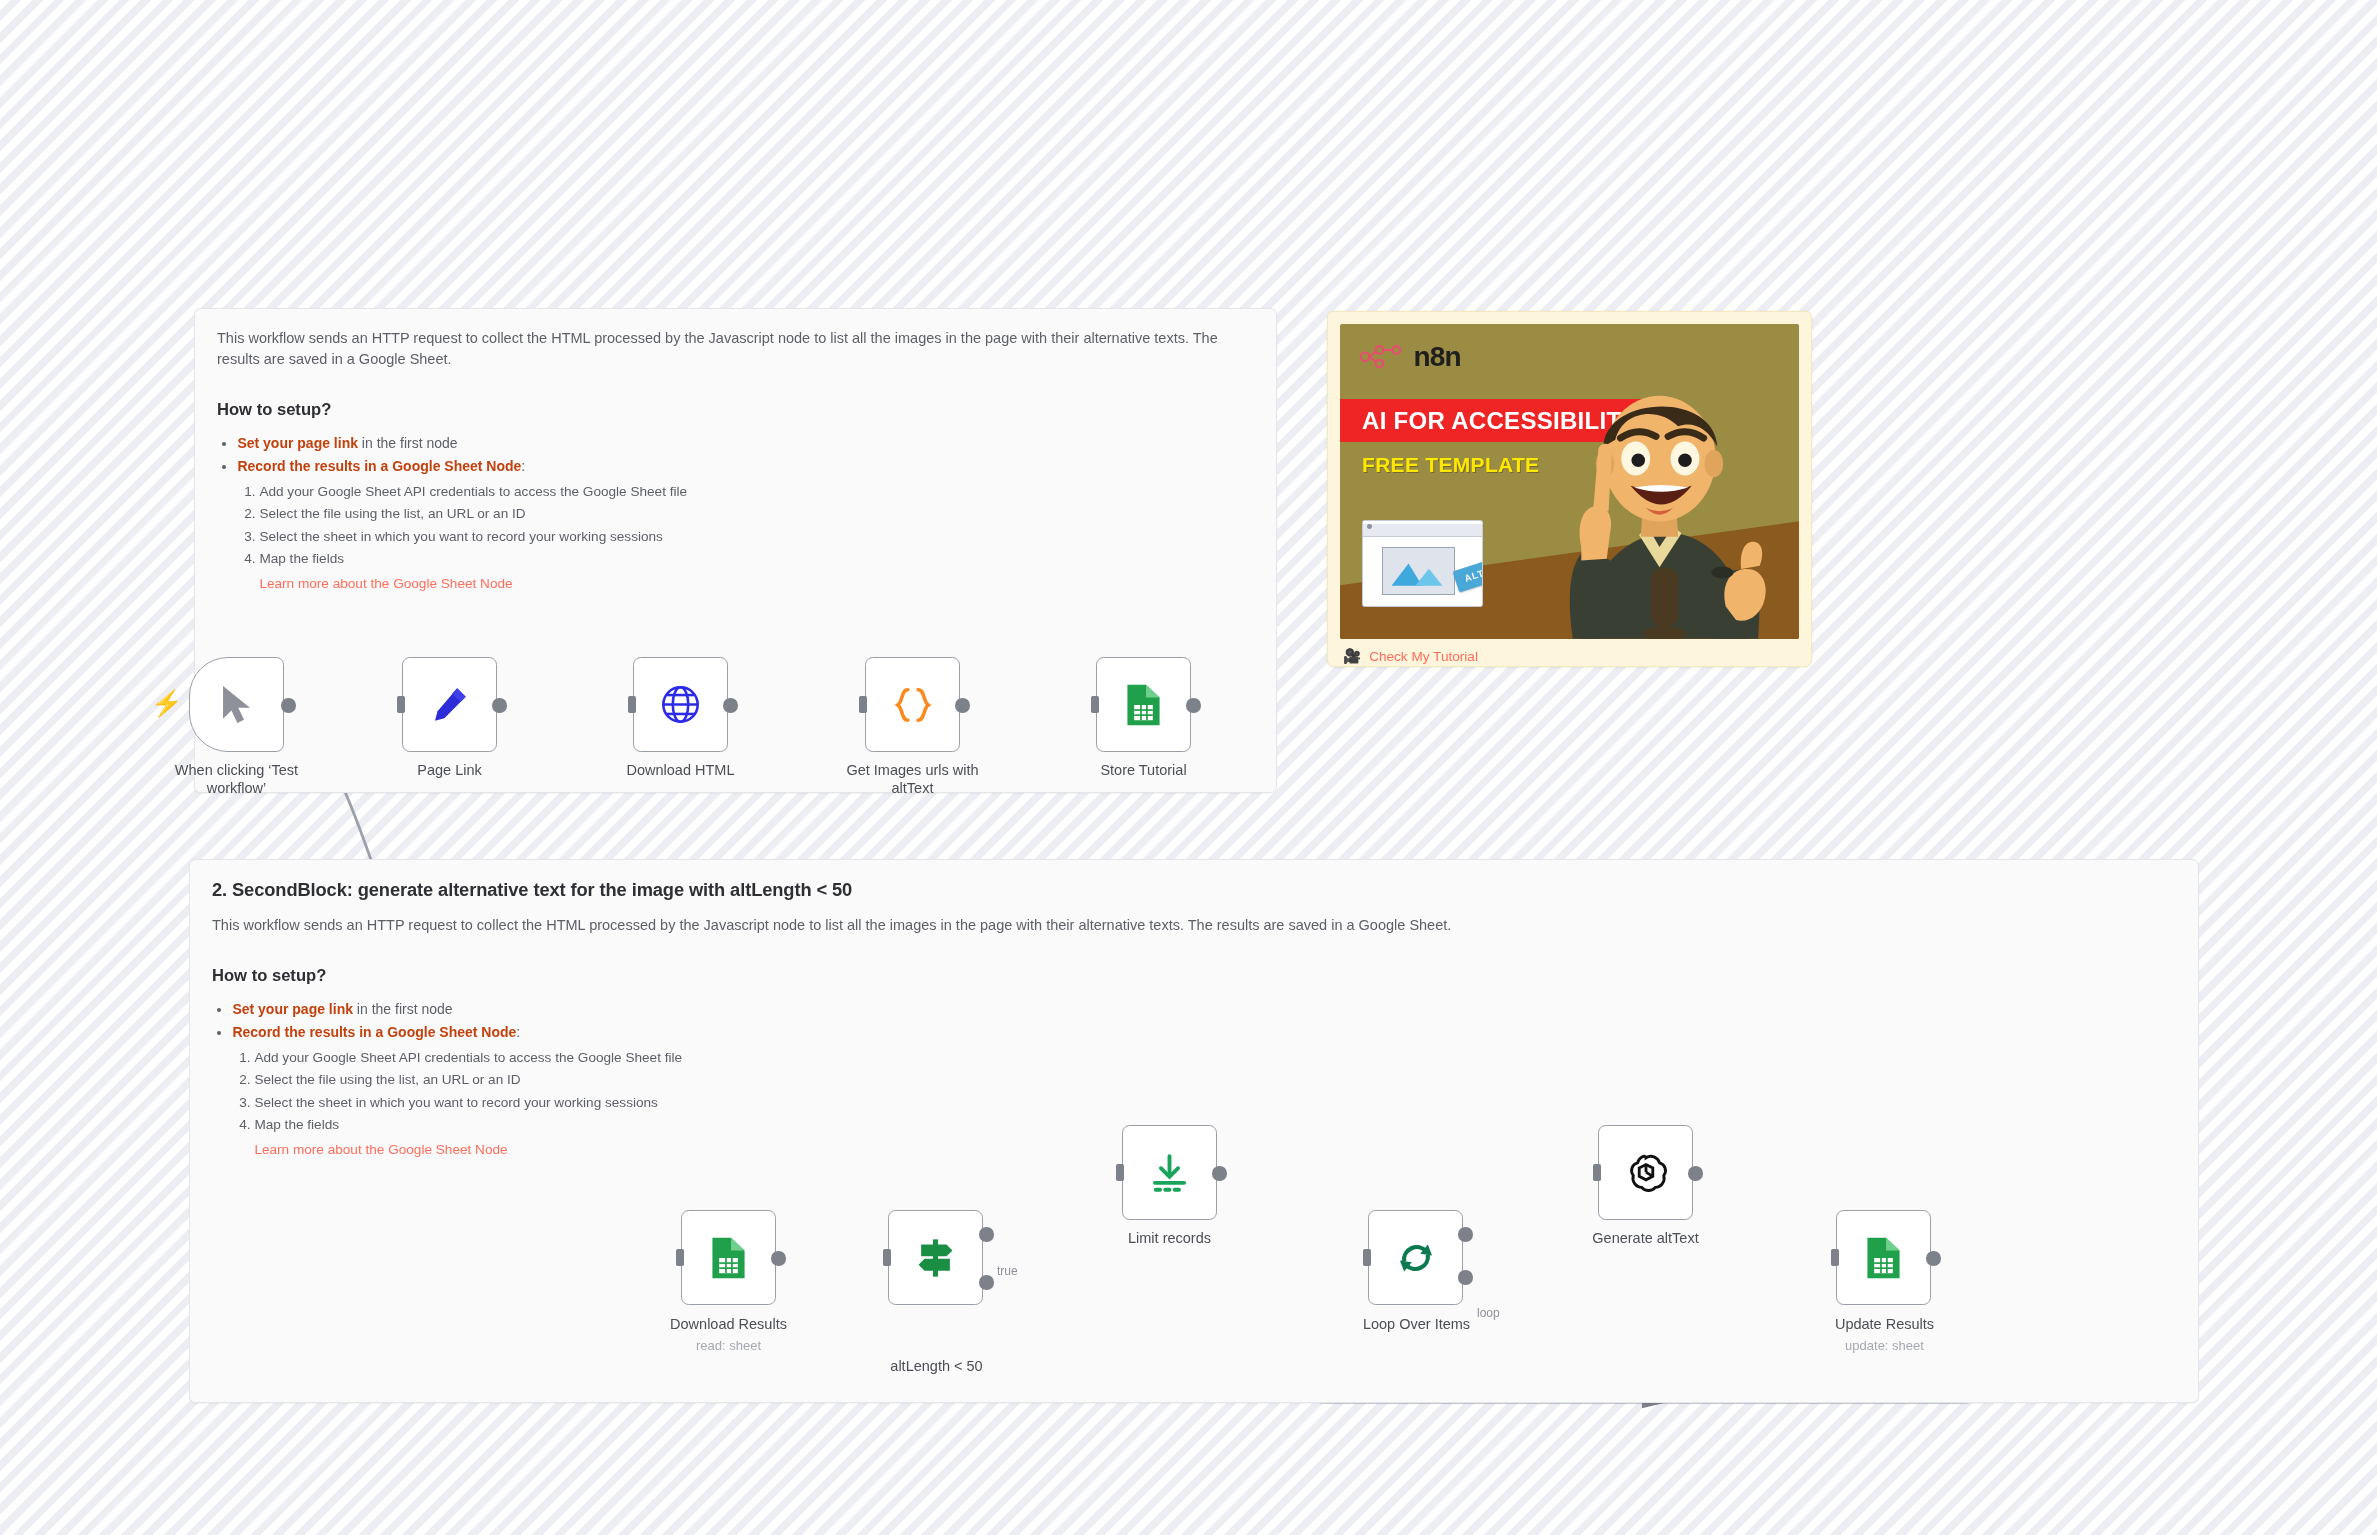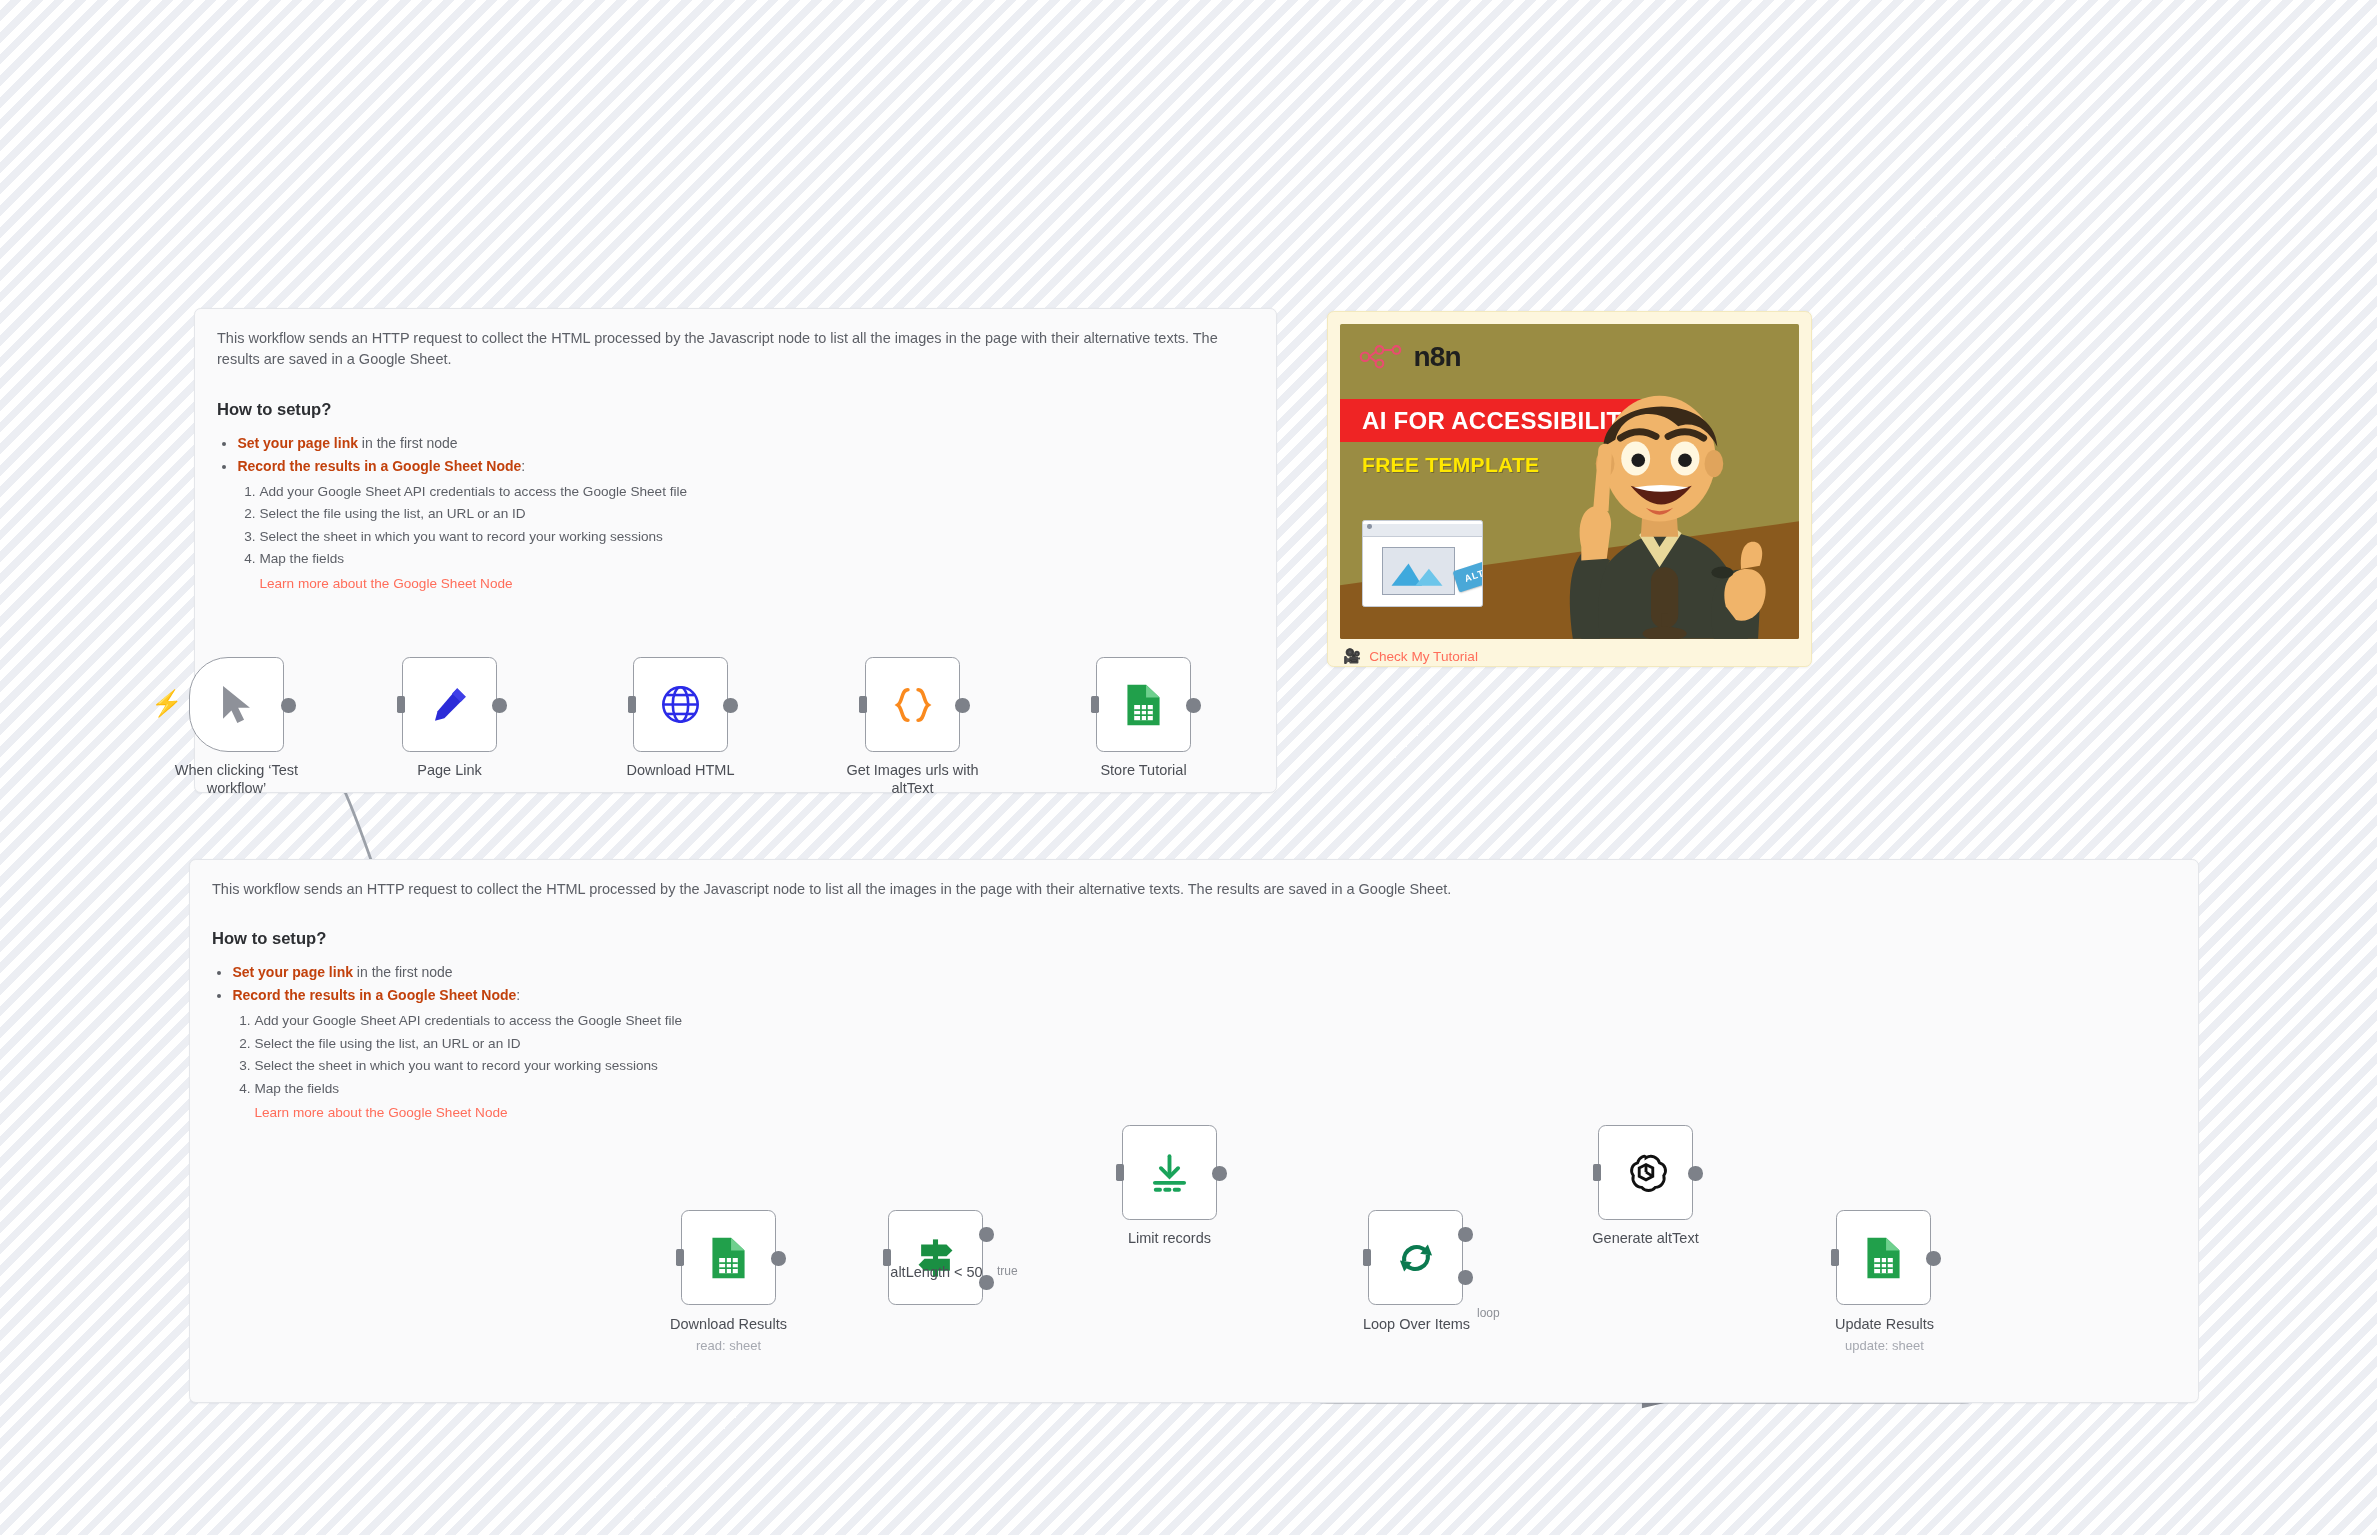--- a/index.html
+++ b/index.html
@@ -250,20 +250,21 @@
     </div>
 
     <div class="tut-row">
       <span class="cam-ico">🎥</span>
       <a class="tut-link" href="#">Check My Tutorial</a>
     </div>
   </div>
 
   <div class="sticky" style="left:189px;top:859px;width:2008px;height:542px;">
     <div class="sticky-inner">
+      <h2 class="s-title">2. SecondBlock: generate alternative text for the image with altLength &lt; 50</h2>
       <p class="s-para" style="max-width:1787px;">This workflow sends an HTTP request to collect the HTML processed by the Javascript node to list all the images in the page with their alternative texts. The results are saved in a Google Sheet.</p>
       <h3 class="s-h2">How to setup?</h3>
       <ul class="s-ul">
         <li>
           <b>Set your page link</b><span> in the first node</span>
         </li>
         <li>
           <b>Record the results in a Google Sheet Node</b><span>:</span>
           <ol class="s-ol">
             <li>Add your Google Sheet API credentials to access the Google Sheet file</li>
@@ -365,21 +366,21 @@
     <svg width="43" height="44" viewBox="0 0 50 52">
       <rect x="22" y="4" width="6" height="44" fill="#1a8f43"></rect>
       <path d="M8,10 h30 l7,7 l-7,7 h-30 z" fill="#1a8f43"></path>
       <path d="M42,27 h-30 l-7,7 l7,7 h30 z" fill="#1a8f43"></path>
     </svg>
   </div>
   <div class="port-in" style="left:883px;top:1249px;"></div>
   <div class="port" style="left:979px;top:1227px;"></div>
   <div class="port" style="left:979px;top:1275px;"></div>
   <div class="port-lbl" style="left:997px;top:1229px;">true</div>
-  <div class="node-label" style="left:847px;top:1264px;">altLength &lt; 50</div>
+  <div class="node-label" style="left:847px;top:1358px;">altLength &lt; 50</div>
 
   <div class="node" style="left:1122px;top:1125px;">
     <svg width="43" height="43" viewBox="0 0 50 50">
       <g stroke="#1aa35a" stroke-width="4.5" fill="none" stroke-linecap="round">
         <line x1="25" y1="6" x2="25" y2="26"></line>
         <path d="M15,20 L25,30 L35,20"></path>
         <line x1="8" y1="37" x2="42" y2="37"></line>
       </g>
       <g stroke="#1aa35a" stroke-width="4.5" stroke-linecap="round" stroke-dasharray="5 6">
         <line x1="9" y1="45" x2="41" y2="45"></line>

